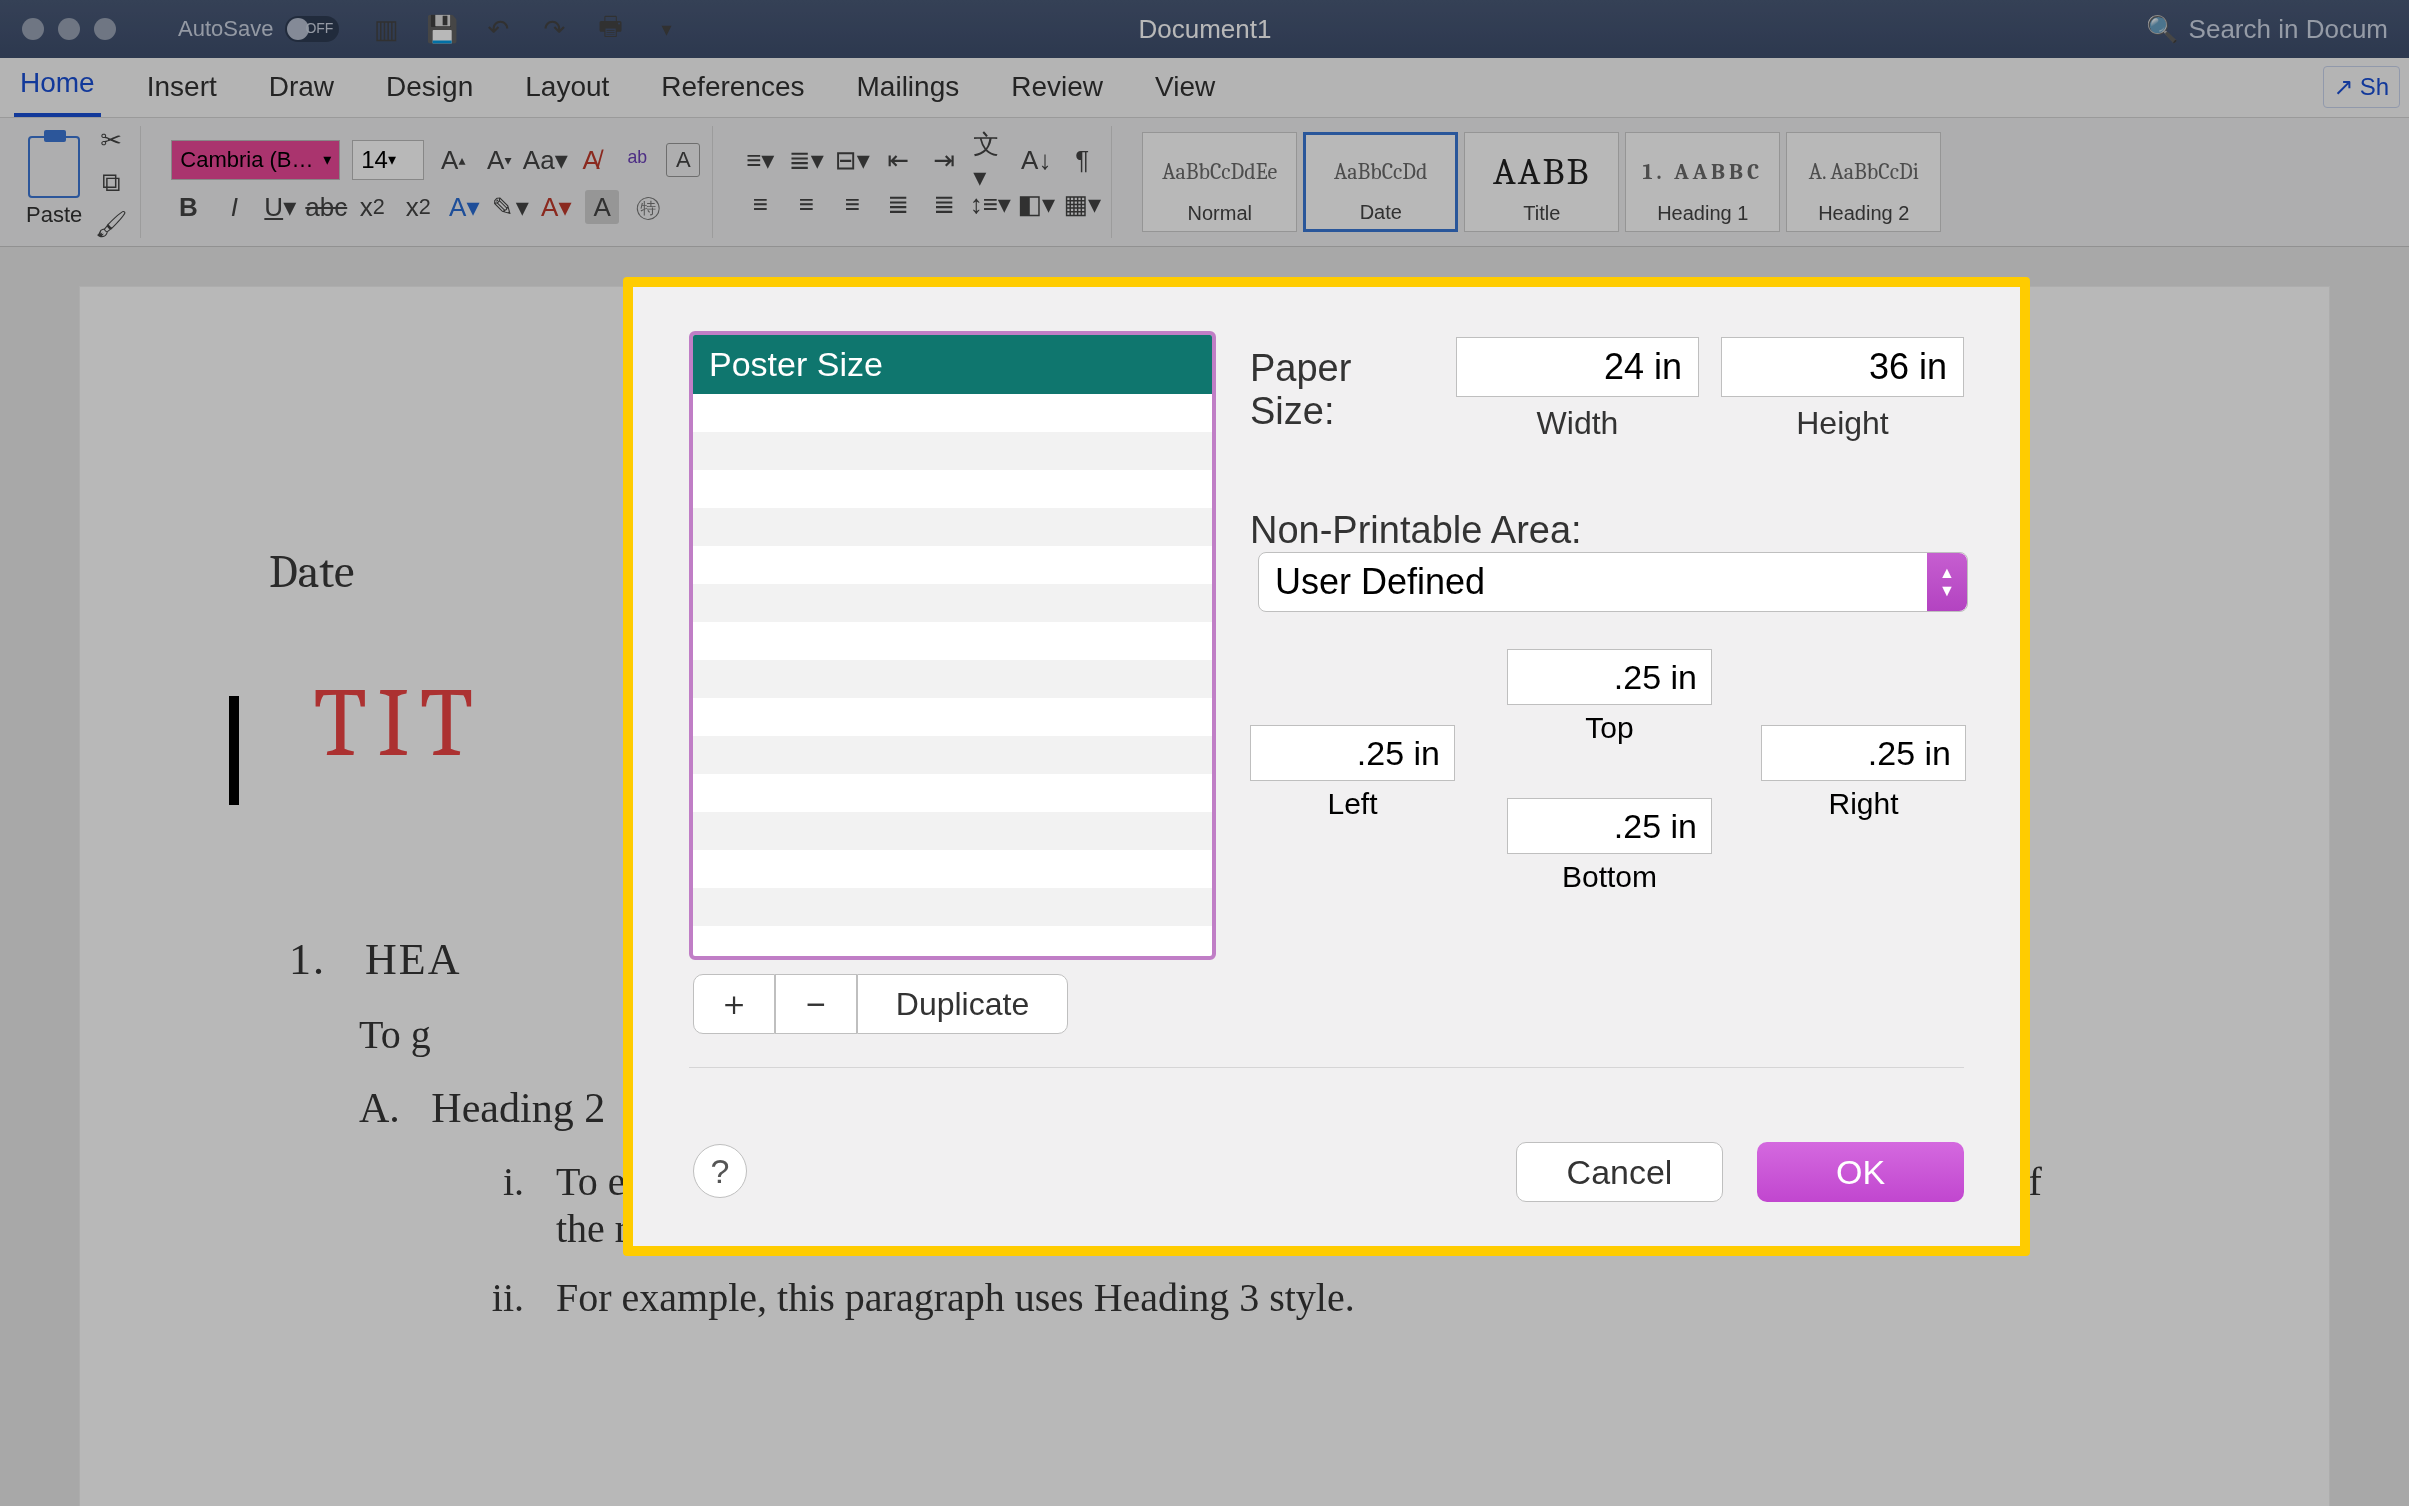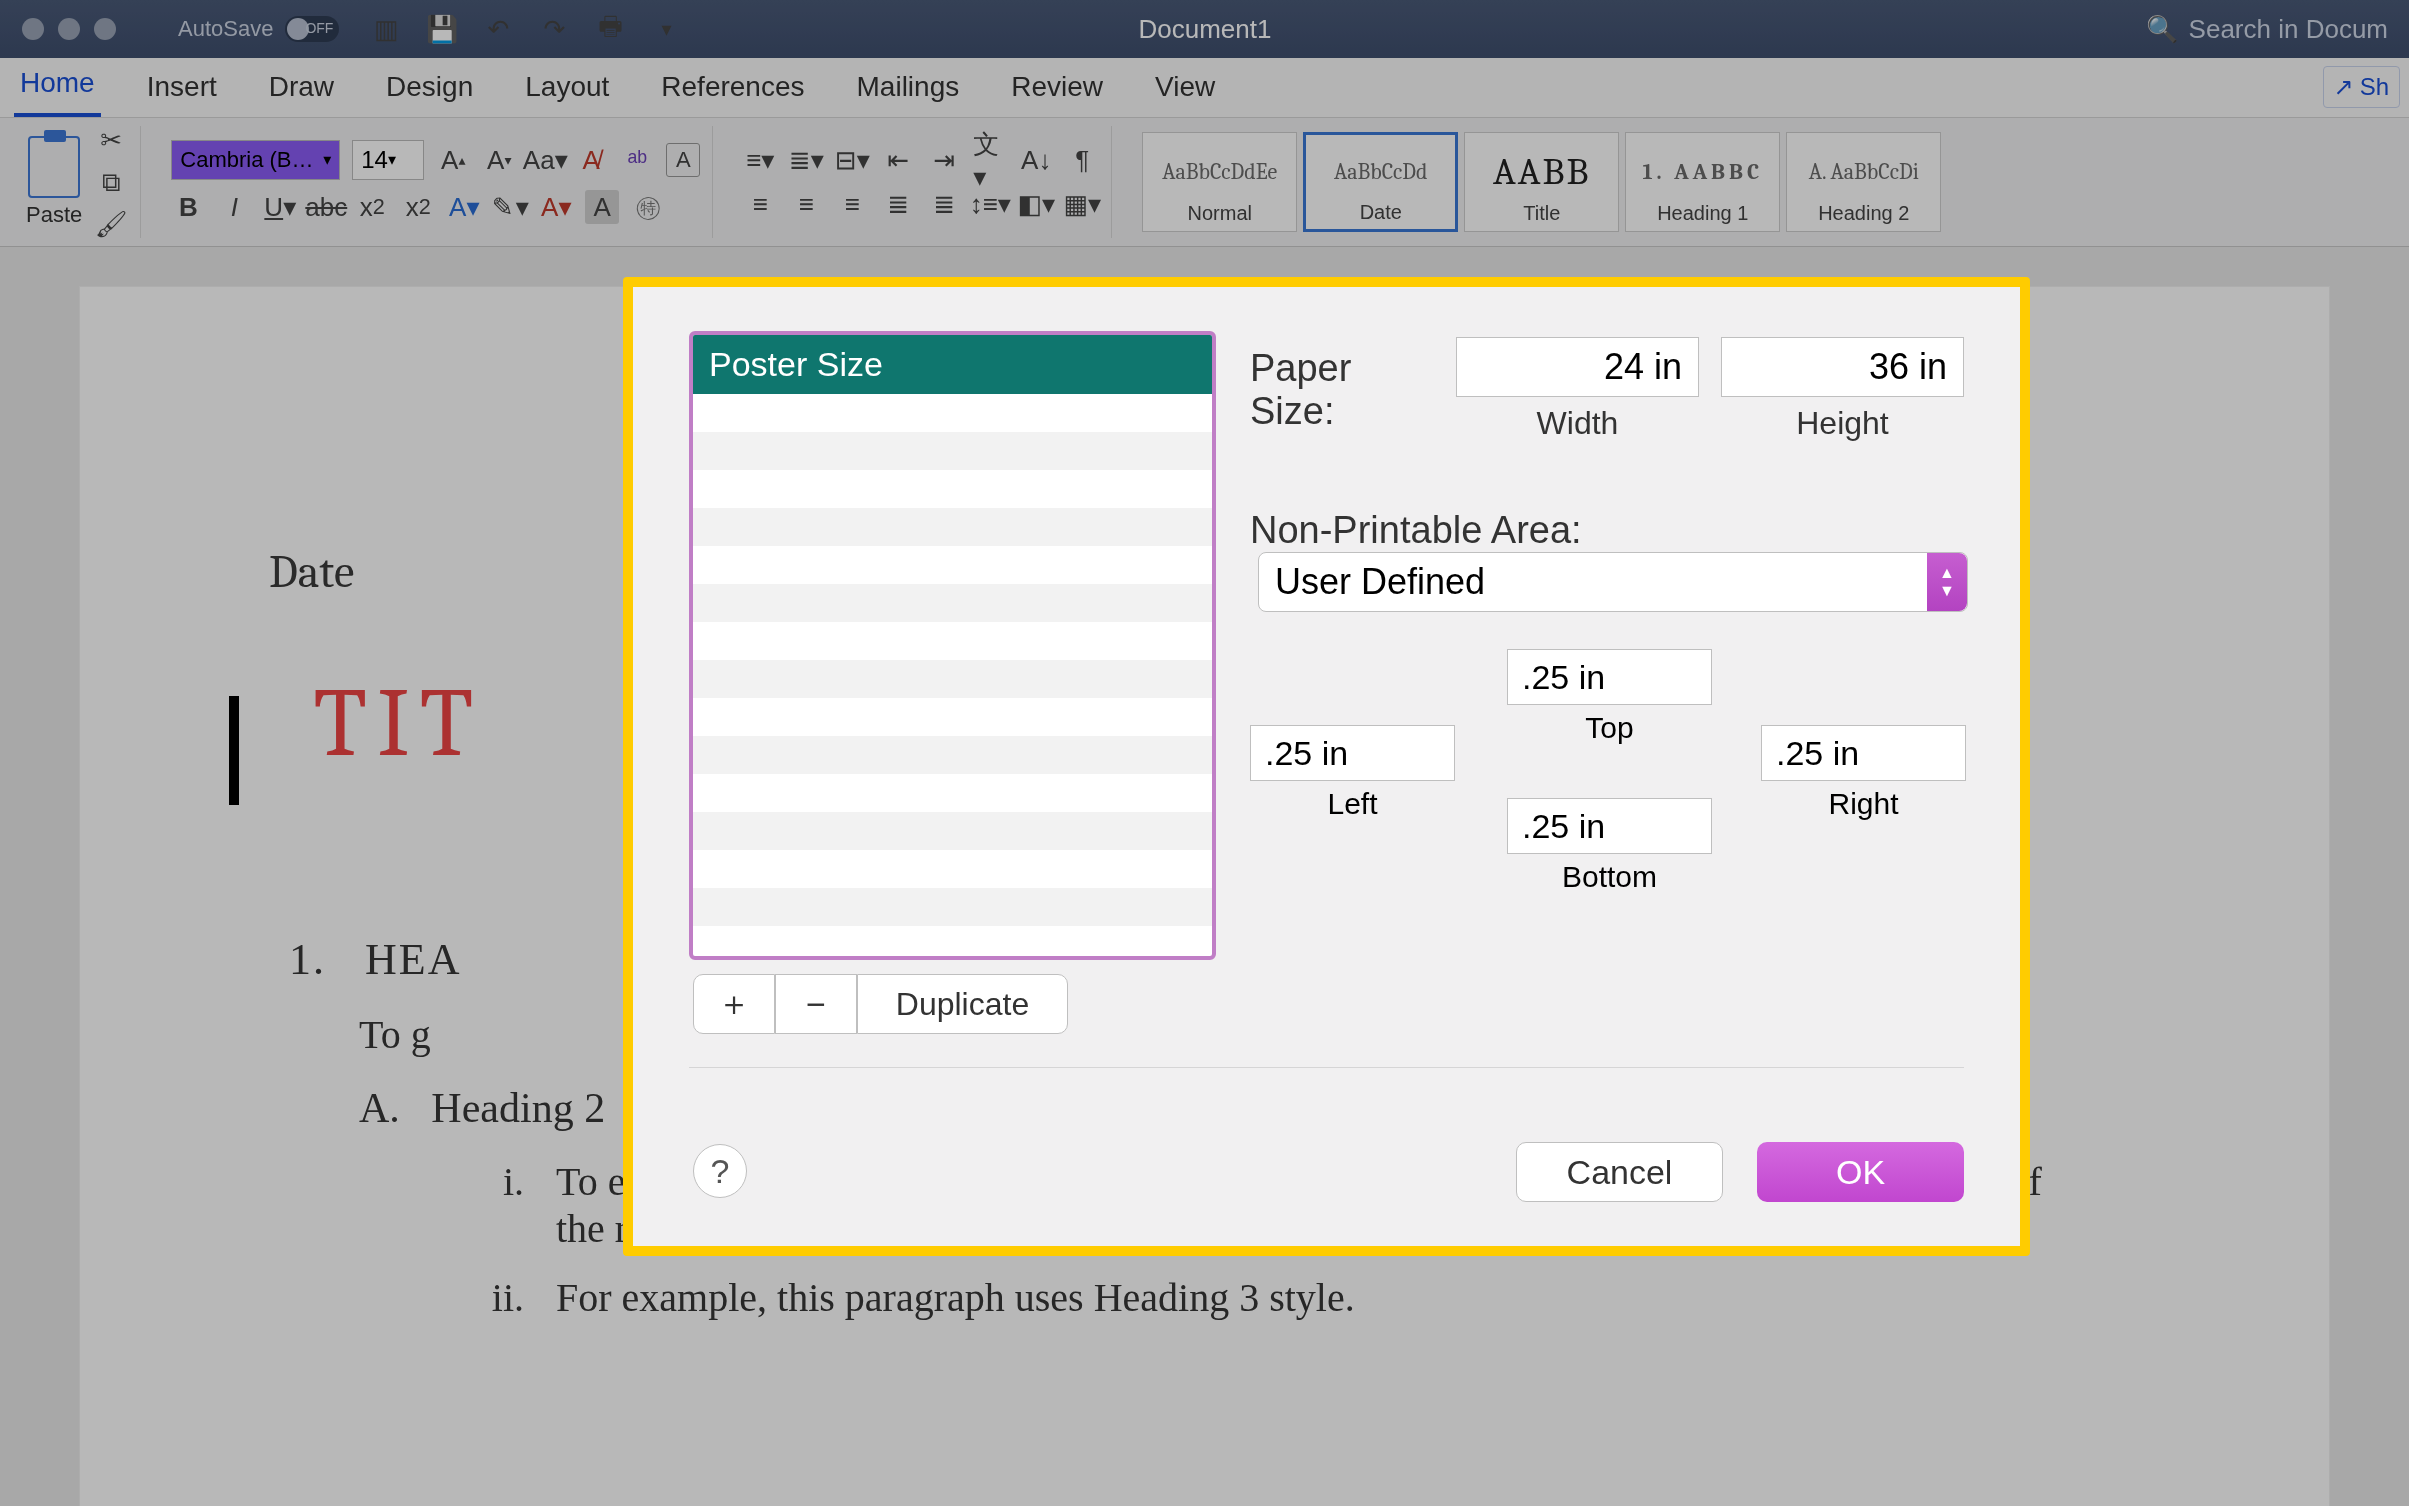--- a/index.html
+++ b/index.html
@@ -23,21 +23,21 @@
   .tab { font-size:28px; color:#333; padding:10px 6px 14px; cursor:pointer; }
   .tab.active { color:#1a4fd6; border-bottom:4px solid #1a4fd6; }
   .share { position:absolute; right:10px; top:8px; border:1px solid #c9d4ee; border-radius:4px; padding:6px 10px; font-size:24px; color:#1a4fd6; display:flex; align-items:center; gap:6px;}
   
   .ribbon { height:129px; background:#f1f2f3; border-bottom:1px solid #c9c9c9; display:flex; align-items:center; padding:8px 14px; gap:18px;}
   .group { display:flex; flex-direction:column; justify-content:center; gap:10px; padding:0 12px; border-right:1px solid #d9d9d9; height:100%; }
   .row { display:flex; align-items:center; gap:12px; }
   .clipboard-icon { width:52px; height:62px; border:2px solid #3e78d6; border-radius:4px; position:relative; }
   .clipboard-icon::before { content:''; position:absolute; top:-8px; left:14px; width:22px; height:12px; background:#3e78d6; border-radius:2px;}
   .paste-label { font-size:22px; color:#333; text-align:center; }
-  .font-select { width:169px; height:40px; border:1px solid #bbb; background:#8b5cf6; font-size:22px; padding:0 8px; display:flex; align-items:center; justify-content:space-between;}
+  .font-select { width:169px; height:40px; border:1px solid #bbb; background:#ec4899; font-size:22px; padding:0 8px; display:flex; align-items:center; justify-content:space-between;}
   .size-select { width:72px; height:40px; border:1px solid #bbb; background:#fff; font-size:24px; padding:0 8px; display:flex; align-items:center; }
   .ico { width:34px; height:34px; display:flex; align-items:center; justify-content:center; font-size:26px; color:#444;}
   .ico.blue{ color:#2a6dd4;}
   .ico.red{ color:#c0392b;}
   .ico.purple{ color:#6b3fb8;}
   .ico.grey{ color:#777;}
   .ico.border{ border:1px solid #999; border-radius:3px; font-size:22px;}
   .styles { display:flex; gap:6px; }
   .style-card { width:155px; height:100px; border:1px solid #cfcfcf; background:#fff; display:flex; flex-direction:column; align-items:center; justify-content:space-between; padding:8px 4px 6px; }
   .style-card.selected { border:2px solid #3a78d6; box-shadow:0 0 0 1px #3a78d6 inset; }
@@ -76,21 +76,21 @@
   .paper-row { position:absolute; top:50px; left:617px; right:56px; display:flex; align-items:flex-start; gap:22px;}
   .pp-label { font-size:38px; color:#333; margin-top:10px;}
   .pp-field { display:flex; flex-direction:column; align-items:center; gap:8px;}
   .pp-input { width:243px; height:60px; border:1px solid #bfbfbf; background:#fff; font-size:36px; text-align:right; padding:0 16px;}
   .pp-sub { font-size:32px; color:#333;}
   .npa-label { position:absolute; top:222px; left:617px; font-size:38px; color:#333;}
   .npa-select { position:absolute; top:265px; left:625px; width:710px; height:60px; background:#fff; border:1px solid #bfbfbf; border-radius:8px; display:flex; align-items:center; justify-content:space-between; padding:0 0 0 16px; font-size:36px;}
   .npa-select .knob { width:40px; height:58px; background:linear-gradient(#c65ed0,#b343c1); border-radius:0 8px 8px 0; color:#fff; display:flex; flex-direction:column; align-items:center; justify-content:center; font-size:16px; gap:-4px;}
   .npa-grid { position:absolute; top:362px; left:617px; width:716px;}
   .npa-cell { position:absolute; display:flex; flex-direction:column; align-items:center; gap:6px;}
-  .npa-input { width:205px; height:56px; border:1px solid #bfbfbf; background:#fff; font-size:34px; padding:0 14px;}
+  .npa-input { width:205px; height:56px; border:1px solid #bfbfbf; background:#fff; font-size:34px; text-align:right; padding:0 14px;}
   .npa-sub { font-size:30px;}
   .cell-top   { top:0;   left:257px;}
   .cell-left  { top:76px; left:0;}
   .cell-right { top:76px; left:511px;}
   .cell-bottom{ top:149px; left:257px;}
   .help-btn { position:absolute; left:60px; bottom:48px; width:54px; height:54px; border-radius:50%; border:1px solid #bfbfbf; background:#fff; font-size:34px; color:#555; display:flex; align-items:center; justify-content:center;}
   .dlg-btns { position:absolute; right:56px; bottom:44px; display:flex; gap:34px;}
   .dlg-btn { width:207px; height:60px; border-radius:10px; font-size:34px; display:flex; align-items:center; justify-content:center; border:1px solid #bfbfbf;}
   .dlg-btn.cancel{ background:#fff; color:#333;}
   .dlg-btn.ok{ background:linear-gradient(#d469df,#c146cf); color:#fff; border:none;}

